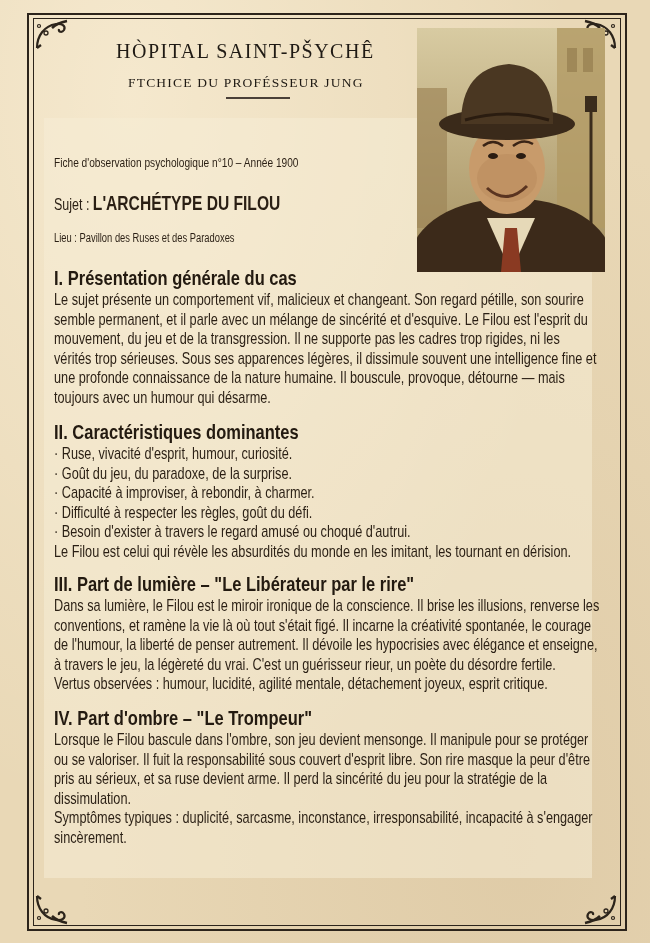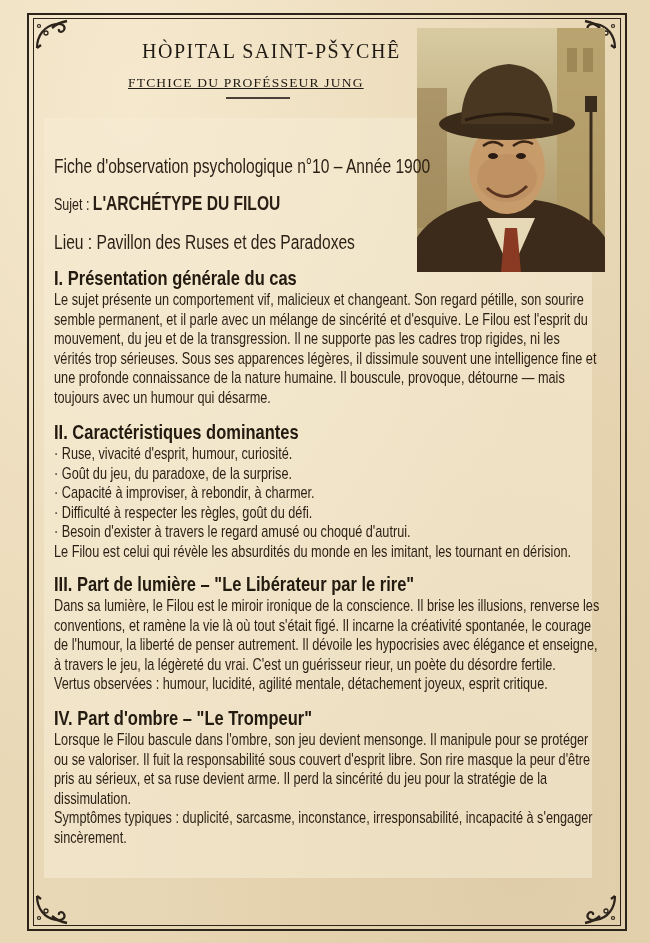--- a/index.html
+++ b/index.html
@@ -26,53 +26,52 @@
       background: rgba(246,236,214,0.55);
     }
     .corner { position: absolute; width: 36px; height: 36px; }
     .corner svg { width: 100%; height: 100%; }
     .c-tl { left: 34px; top: 18px; }
     .c-tr { left: 582px; top: 18px; transform: scaleX(-1); }
     .c-bl { left: 34px; top: 890px; transform: scaleY(-1); }
     .c-br { left: 582px; top: 890px; transform: scale(-1,-1); }
 
     .header-title {
-      position: absolute; left: 142px; top: 40px;
+      position: absolute; left: 116px; top: 40px;
       font-family: "Liberation Serif", serif; font-size: 20px; letter-spacing: 1.5px;
       color: #1f1a14;
     }
     .header-subtitle {
       position: absolute; left: 128px; top: 75px;
       font-family: "Liberation Serif", serif; font-size: 13.5px; letter-spacing: 1.2px;
       color: #1f1a14;
-      text-decoration: underline;
     }
     .header-rule {
       position: absolute; left: 226px; top: 97px; width: 64px; height: 1.5px;
       background: #4a4038;
     }
 
     .portrait {
       position: absolute; left: 417px; top: 28px; width: 188px; height: 244px;
       overflow: hidden;
       background: linear-gradient(180deg, #c9b98e 0%, #b59f6b 40%, #6f5836 75%, #3b2c1c 100%);
     }
     .portrait svg { width: 100%; height: 100%; display: block; }
 
     .meta {
       position: absolute; left: 54px;
       font-family: "Liberation Sans Narrow", "Liberation Sans", sans-serif;
       color: #2a1f14;
       transform-origin: left top;
     }
     .narrow { display: inline-block; transform: scaleX(0.78); transform-origin: left top; white-space: nowrap; }
-    .m1 { top: 155px; font-size: 20px; }
+    .m1 { top: 155px; font-size: 13px; }
     .m2 { top: 192px; font-size: 16px; text-decoration: underline; }
     .m2 .subject { font-size: 20px; font-weight: bold; }
-    .m3 { top: 231px; font-size: 20px; }
+    .m3 { top: 231px; font-size: 12px; }
 
     .content {
       position: absolute; left: 54px; top: 266px; width: 700px;
       transform: scaleX(0.785); transform-origin: left top;
       font-family: "Liberation Sans", sans-serif;
       color: #2a1f14;
     }
     .section { margin-bottom: 0; }
     .sec-title {
       font-size: 21px; font-weight: bold; line-height: 24px; color: #231a10;

